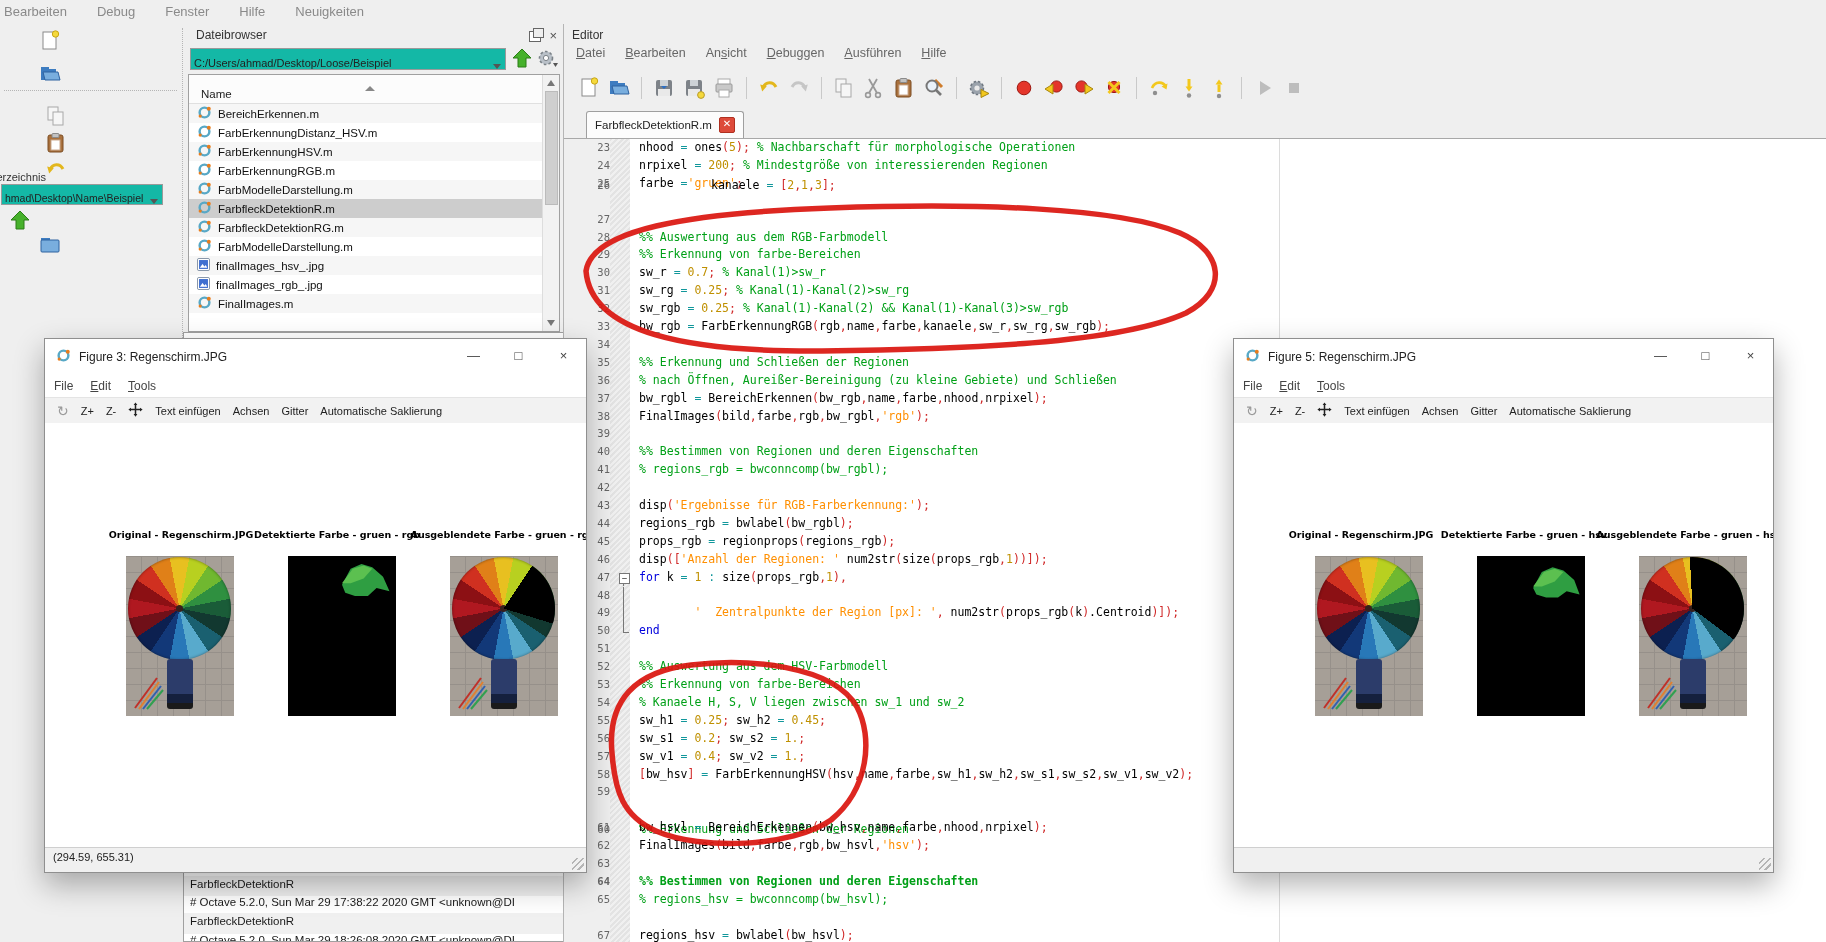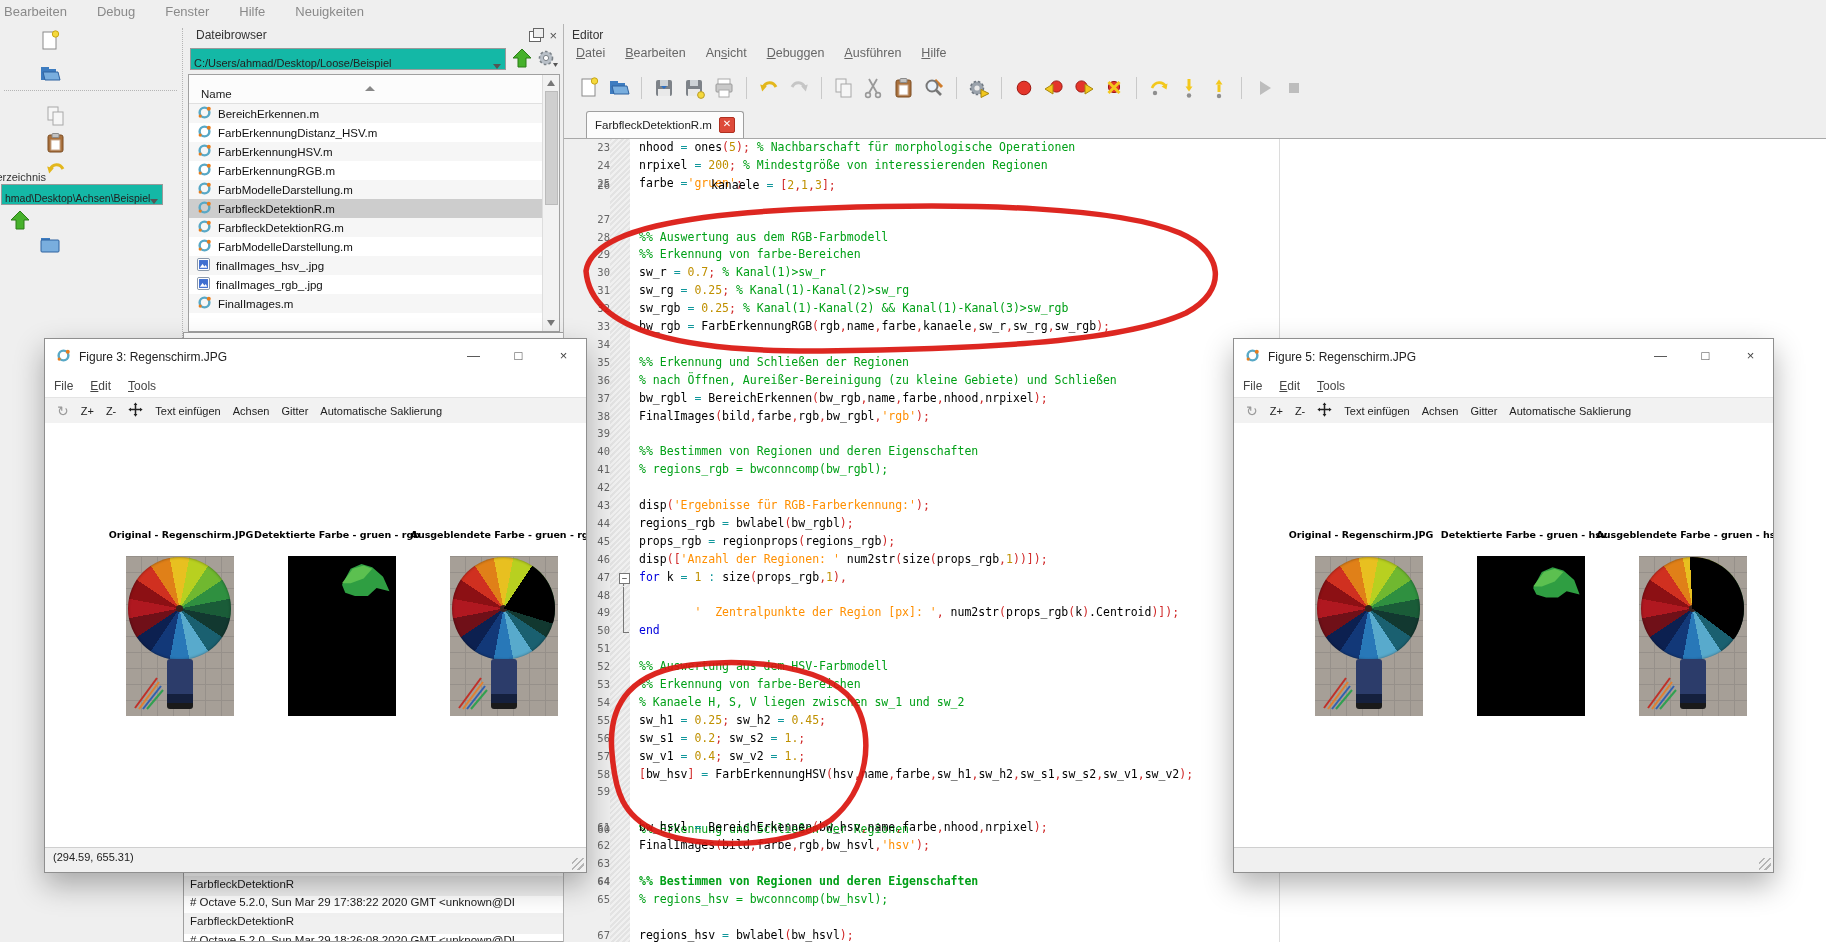--- a/index.html
+++ b/index.html
@@ -183,21 +183,21 @@
           <rect x="4" y="4" width="15" height="17" rx="2" fill="#a9713d" stroke="#7c4d22"></rect>
           <rect x="8" y="2.5" width="7" height="4" rx="1" fill="#c2c2c2" stroke="#8a8a8a"></rect>
           <rect x="7" y="9" width="9" height="10" fill="#fff" stroke="#ccab91"></rect>
         </svg></div>
     <div class="ls-ic" id="ls-undo"><svg width="24" height="24" viewBox="0 0 24 24">
           <path d="M19 11 C16 5 8.5 5.5 6.5 11" fill="none" stroke="#e3b71c" stroke-width="3"></path>
           <path d="M3.2 8.5 L9.8 10.2 L5.2 15.5 Z" fill="#e3b71c"></path>
         </svg></div>
     <div id="ls-dirlabel">erzeichnis:</div>
     <div class="combo" id="ls-combo">
-      <span class="ctext">hmad\Desktop\Achsen\Beispiel</span>
+      <span class="ctext">hmad\Desktop\Name\Beispiel</span>
       <span class="caret"></span>
     </div>
     <div id="ls-up"><svg width="24" height="24" viewBox="0 0 24 24">
           <path d="M12 3 L21 12 L16 12 L16 21 L8 21 L8 12 L3 12 Z" fill="#46b12b" stroke="#2b7d17"></path>
         </svg></div>
     <div id="ls-folder"><svg width="24" height="24" viewBox="0 0 24 24">
           <rect x="3" y="6" width="9" height="5" fill="#3d7cc0"></rect>
           <rect x="3" y="8" width="18" height="12" rx="1" fill="#79aede" stroke="#2e62a0"></rect>
         </svg></div>
   </div>

